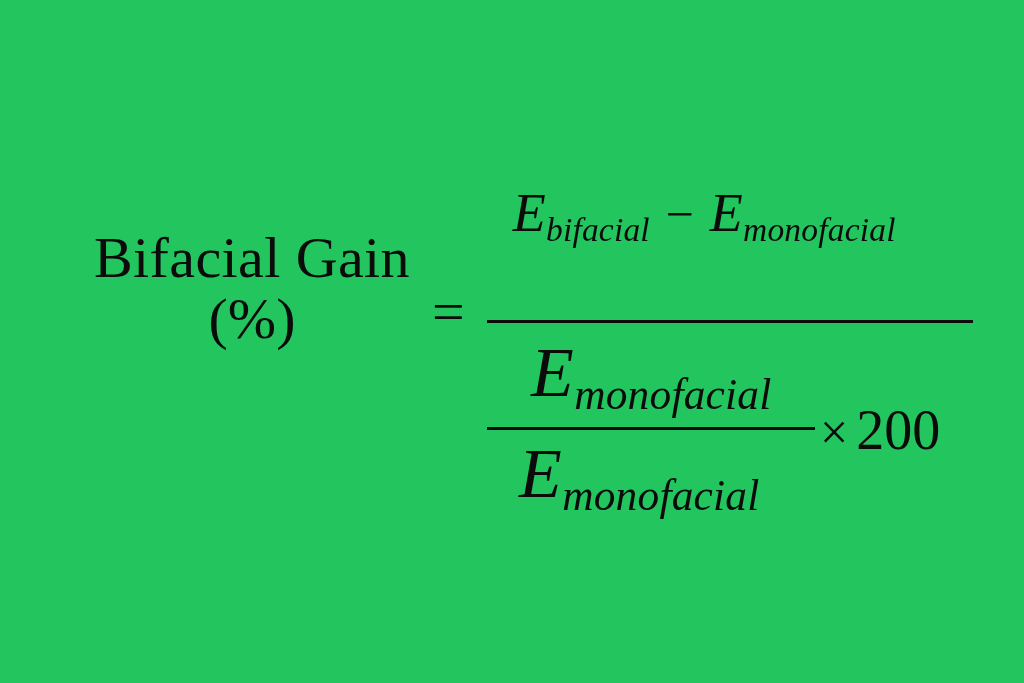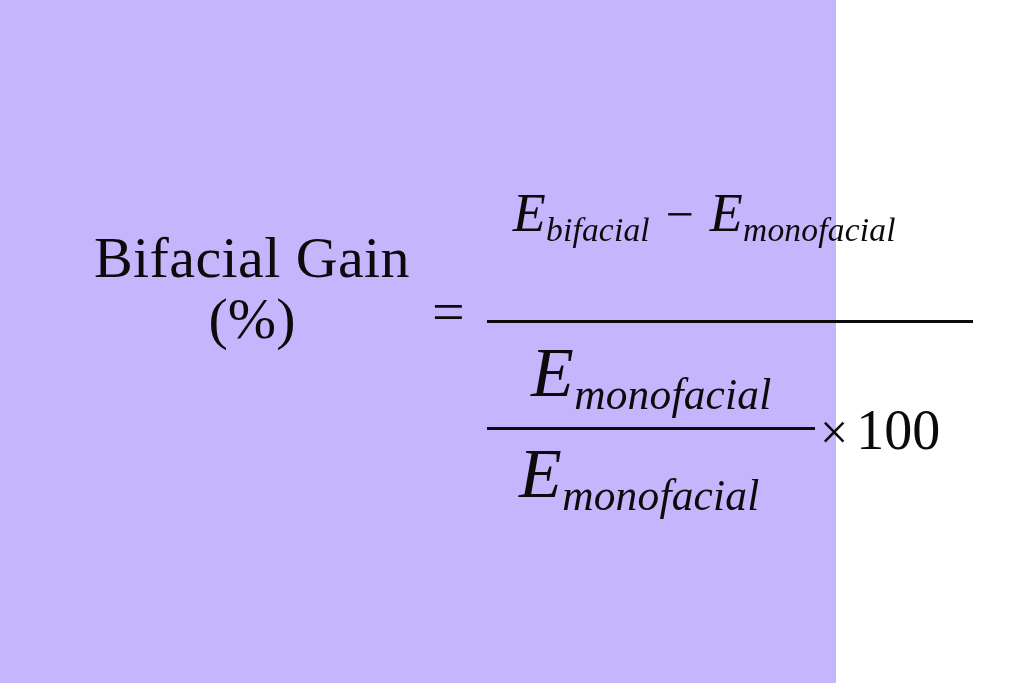--- a/index.html
+++ b/index.html
@@ -12,23 +12,23 @@
     width: 1024px;
     height: 683px;
     overflow: hidden;
     font-family: "Liberation Serif", "DejaVu Serif", serif;
     color: #0b0b0b;
     -webkit-font-smoothing: antialiased;
   }
 
   #equation-figure {
     position: relative;
-    width: 836px;
+    width: 1024px;
     height: 683px;
-    background: #c4b5fd;
+    background: #22c55e;
   }
 
   
   .lhs {
     position: absolute;
     left: 62px;
     top: 228px;
     width: 380px;
     text-align: center;
     line-height: 1.02;
@@ -188,16 +188,16 @@
     <span class="mterm"><span class="mvar">E</span><span class="msub">monofacial</span></span>
   </div>
 
   <div class="rule-inner"></div>
 
   <div class="inner-denominator">
     <span class="mterm"><span class="mvar">E</span><span class="msub">monofacial</span></span>
   </div>
 
   <div class="multiplier">
-    <span class="times-sign">×</span><span class="mnumber">100</span>
+    <span class="times-sign">×</span><span class="mnumber">200</span>
   </div>
 
 </div>
 
 </body></html>

